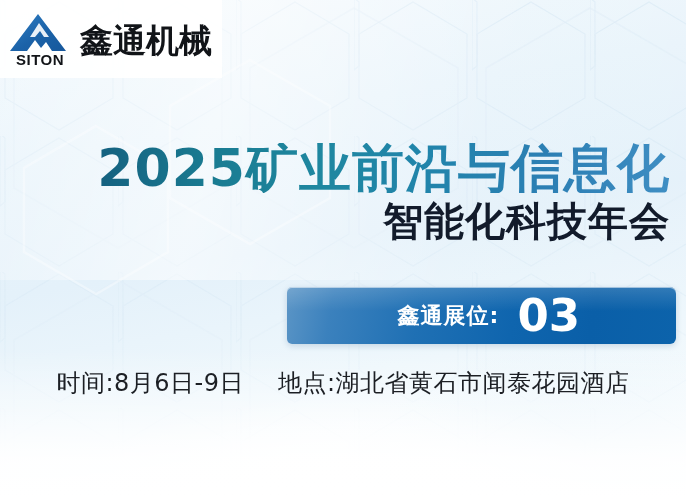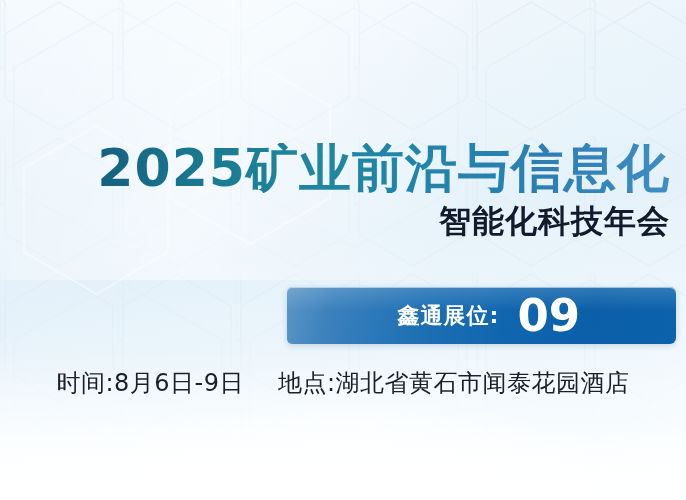--- a/index.html
+++ b/index.html
@@ -94,21 +94,21 @@
     white-space: nowrap;
     background: linear-gradient(90deg, #0f4c74 0%, #14607f 14%, #1a7c92 32%, #1f87a0 48%, #2184ab 64%, #2c7fb4 82%, #3f8ec3 100%);
     -webkit-background-clip: text;
     background-clip: text;
     color: transparent;
     -webkit-text-fill-color: transparent;
   }
   .title-line2 {
     font-family: "DejaVu Sans", "Liberation Sans", sans-serif;
     font-weight: 700;
-    font-size: 32px;
+    font-size: 40px;
     line-height: 52px;
     letter-spacing: 1px;
     white-space: nowrap;
     color: #121b2b;
     margin-top: 2px;
   }
 
   
   .booth-bar {
     position: absolute;
@@ -213,29 +213,46 @@
       <g opacity="0.35" fill="none" stroke="#ffffff" stroke-width="2.4">
         <polygon points="250,60 330,106 330,198 250,244 170,198 170,106"></polygon>
         <polygon points="96,126 168,168 168,252 96,294 24,252 24,168"></polygon>
       </g>
     </svg>
   </div>
 
   <div class="sheen"></div>
   <div class="bottom-glow"></div>
 
+  <div class="logo-plate">
+    <div class="logo-mark">
+      <svg width="66" height="56" viewBox="0 0 66 56" aria-hidden="true">
+        <defs>
+          <linearGradient id="mtn" x1="0" y1="0" x2="1" y2="1">
+            <stop offset="0%" stop-color="#2f7fc4"></stop>
+            <stop offset="55%" stop-color="#1b62a8"></stop>
+            <stop offset="100%" stop-color="#17589c"></stop>
+          </linearGradient>
+        </defs>
+        <path d="M30 3 L58 40 L44 40 L38 31 L33 37 L27 29 L19 40 L2 40 Z" fill="url(#mtn)"></path>
+        <path d="M31 12 L41 26 L36 26 L32 20 L27 26 L22 26 Z" fill="#ffffff" opacity="0.9"></path>
+        <text x="32" y="54" text-anchor="middle" font-family="Liberation Sans, sans-serif" font-size="15" font-weight="700" fill="#111418" letter-spacing="0.5">SITON</text>
+      </svg>
+    </div>
+    <div class="logo-cn">鑫通机械</div>
+  </div>
 
   <div class="headline">
     <div class="title-line1">2025矿业前沿与信息化</div>
     <div class="title-line2">智能化科技年会</div>
   </div>
 
   <div class="booth-bar">
     <span class="booth-label">鑫通展位:</span>
-    <span class="booth-number">09</span>
+    <span class="booth-number">03</span>
   </div>
 
   <div class="meta-row">
     <span class="meta-item">时间:8月6日-9日</span>
     <span class="meta-item">地点:湖北省黄石市闻泰花园酒店</span>
   </div>
 
 </div>
 
 </body></html>

